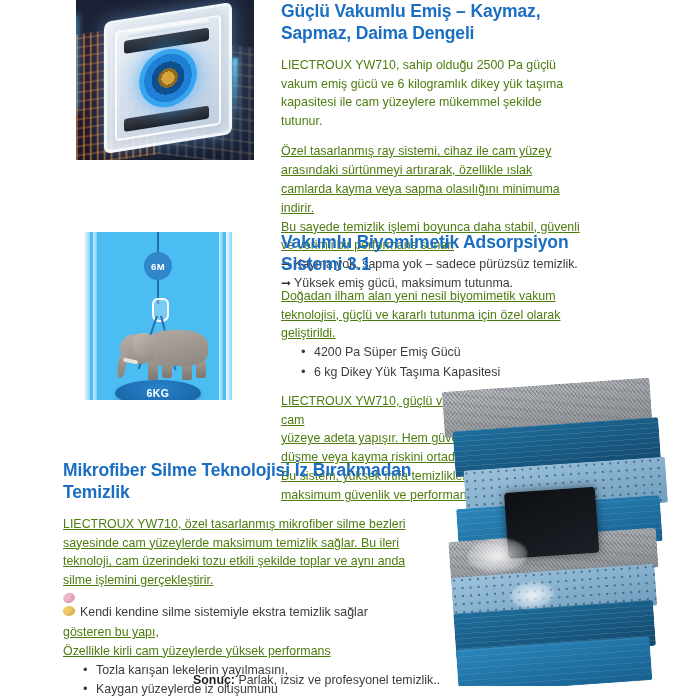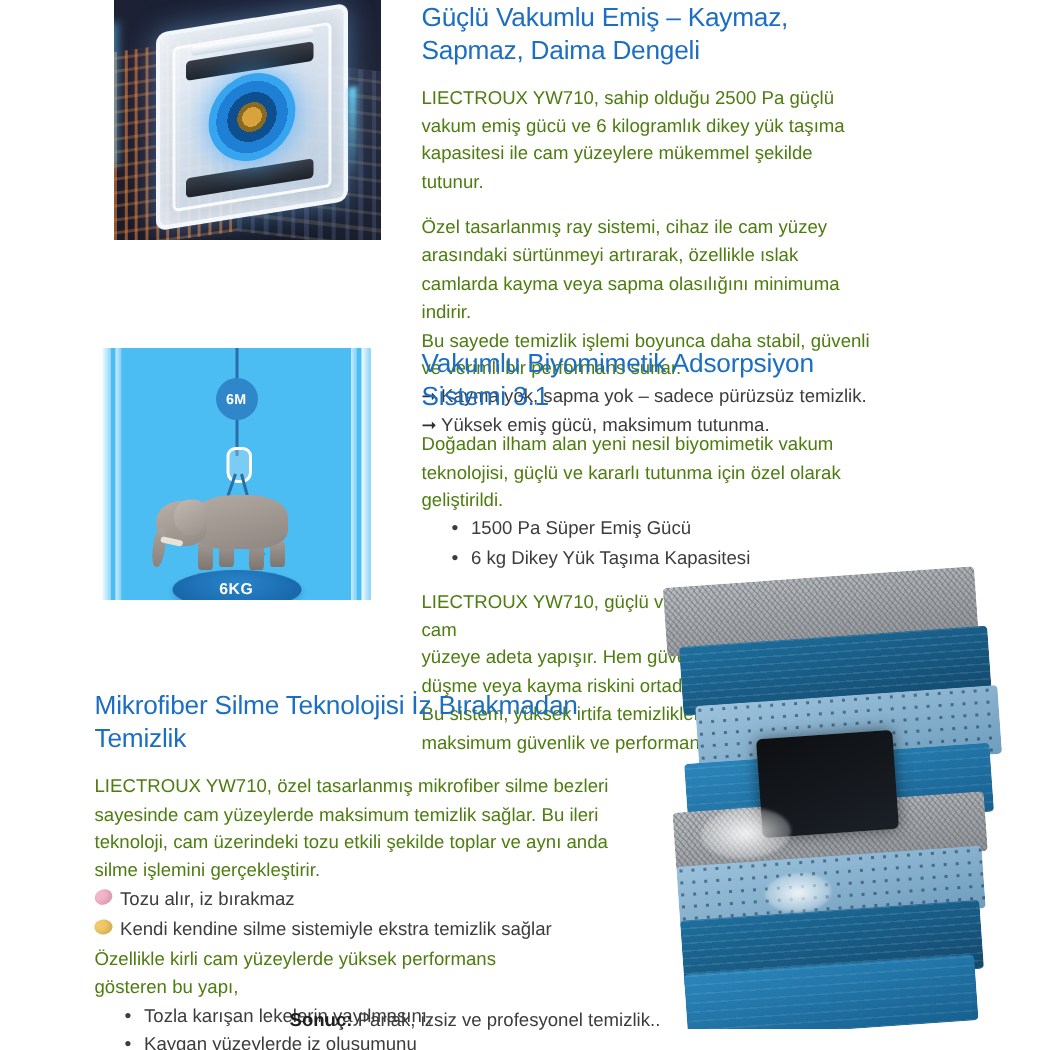--- a/index.html
+++ b/index.html
@@ -19,34 +19,34 @@
   .page {
     position: relative;
     width: 700px;
     height: 700px;
     background: #ffffff;
   }
 
   
   .heading {
     color: #1b6ec2;
-    font-weight: normal;
+    font-weight: bold;
     font-size: 17.5px;
     line-height: 1.28;
     letter-spacing: -0.15px;
     margin: 0 0 11px 0;
   }
   .body-text {
     font-size: 12.4px;
     line-height: 1.52;
     color: #4d7c0f;
     margin: 0 0 11px 0;
     letter-spacing: 0.01px;
   }
-  .body-text.tight { margin-bottom: 0; }
+  .body-text.tight { margin-bottom: 0; text-decoration: underline; }
 
   ul.dot-list {
     margin: 0 0 10px 0;
     padding-left: 22px;
     list-style: none;
   }
   ul.dot-list li {
     font-size: 12.4px;
     line-height: 1.55;
     color: #3c3c3c;
@@ -193,22 +193,22 @@
     width: 6px; height: 60px;
     background: linear-gradient(180deg, rgba(110,215,255,.9), rgba(110,215,255,0));
     filter: blur(1.5px);
     transform: skewY(-9deg);
   }
 
   
   #section-two { position: absolute; left: 0; top: 0; width: 700px; }
   #img-elephant {
     position: absolute;
-    left: 68px; top: 232px;
-    width: 179px; height: 168px;
+    left: 84px; top: 232px;
+    width: 148px; height: 168px;
     overflow: hidden;
     background: #4cbdf2;
   }
   #s2-text {
     position: absolute;
     left: 281px; top: 231px;
     width: 300px;
   }
   .glass-panel { position: absolute; inset: 0; background: #4cbdf2; }
   .glass-stripe {
@@ -449,21 +449,21 @@
       </div>
 
       <div class="platform"></div>
       <div class="badge-6kg">6KG</div>
     </div>
 
     <div id="s2-text">
       <h2 class="heading">Vakumlu Biyomimetik Adsorpsiyon Sistemi 3.1</h2>
       <p class="body-text tight">Doğadan ilham alan yeni nesil biyomimetik vakum teknolojisi, güçlü ve kararlı tutunma için özel olarak geliştirildi.</p>
       <ul class="dot-list">
-        <li>1500 Pa Süper Emiş Gücü</li>
+        <li>4200 Pa Süper Emiş Gücü</li>
         <li>6 kg Dikey Yük Taşıma Kapasitesi</li>
       </ul>
       <p class="body-text tight">LIECTROUX YW710, güçlü vakum motoru sayesinde cam</p>
       <p class="body-text tight"> yüzeye adeta yapışır. Hem güvenli çalışır hem de</p>
       <p class="body-text tight">düşme veya kayma riskini ortadan kaldırır.</p>
       <p class="body-text tight">Bu sistem, yüksek irtifa temizliklerinde bile</p>
       <p class="body-text tight">maksimum güvenlik ve performans sağlar.</p>
     </div>
   </div>
 
@@ -483,28 +483,27 @@
         <div class="splash" style="left:18px; top:150px; width:60px; height:34px;"></div>
         <div class="splash" style="left:58px; top:196px; width:44px; height:26px;"></div>
       </div>
     </div>
 
     <div id="s3-text">
       <h2 class="heading">Mikrofiber Silme Teknolojisi İz Bırakmadan Temizlik</h2>
       <p class="body-text tight">LIECTROUX YW710, özel tasarlanmış mikrofiber silme bezleri sayesinde cam yüzeylerde maksimum temizlik sağlar. Bu ileri teknoloji, cam üzerindeki tozu etkili şekilde toplar ve aynı anda silme işlemini gerçekleştirir.</p>
       <div class="emoji-line">
         <span class="emoji soap"></span>
-        <span>Tozu alır, iz bırakmaz</span>
       </div>
       <div class="emoji-line">
         <span class="emoji sponge"></span>
         <span>Kendi kendine silme sistemiyle ekstra temizlik sağlar</span>
       </div>
+      <p class="body-text tight">gösteren bu yapı,</p>
       <p class="body-text tight">Özellikle kirli cam yüzeylerde yüksek performans</p>
-      <p class="body-text tight">gösteren bu yapı,</p>
       <ul class="dot-list">
         <li>Tozla karışan lekelerin yayılmasını,</li>
         <li>Kaygan yüzeylerde iz oluşumunu</li>
 
       </ul>
     </div>
   </div>
 
   <div id="conclusion">
     <b>Sonuç:</b><span> Parlak, izsiz ve profesyonel temizlik..</span>

